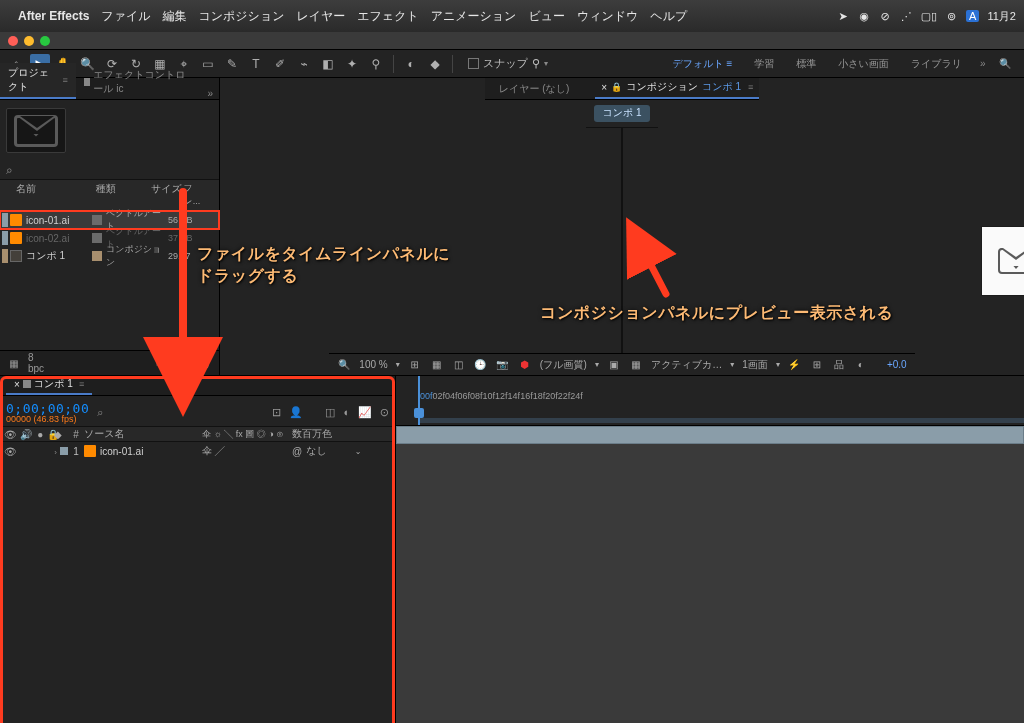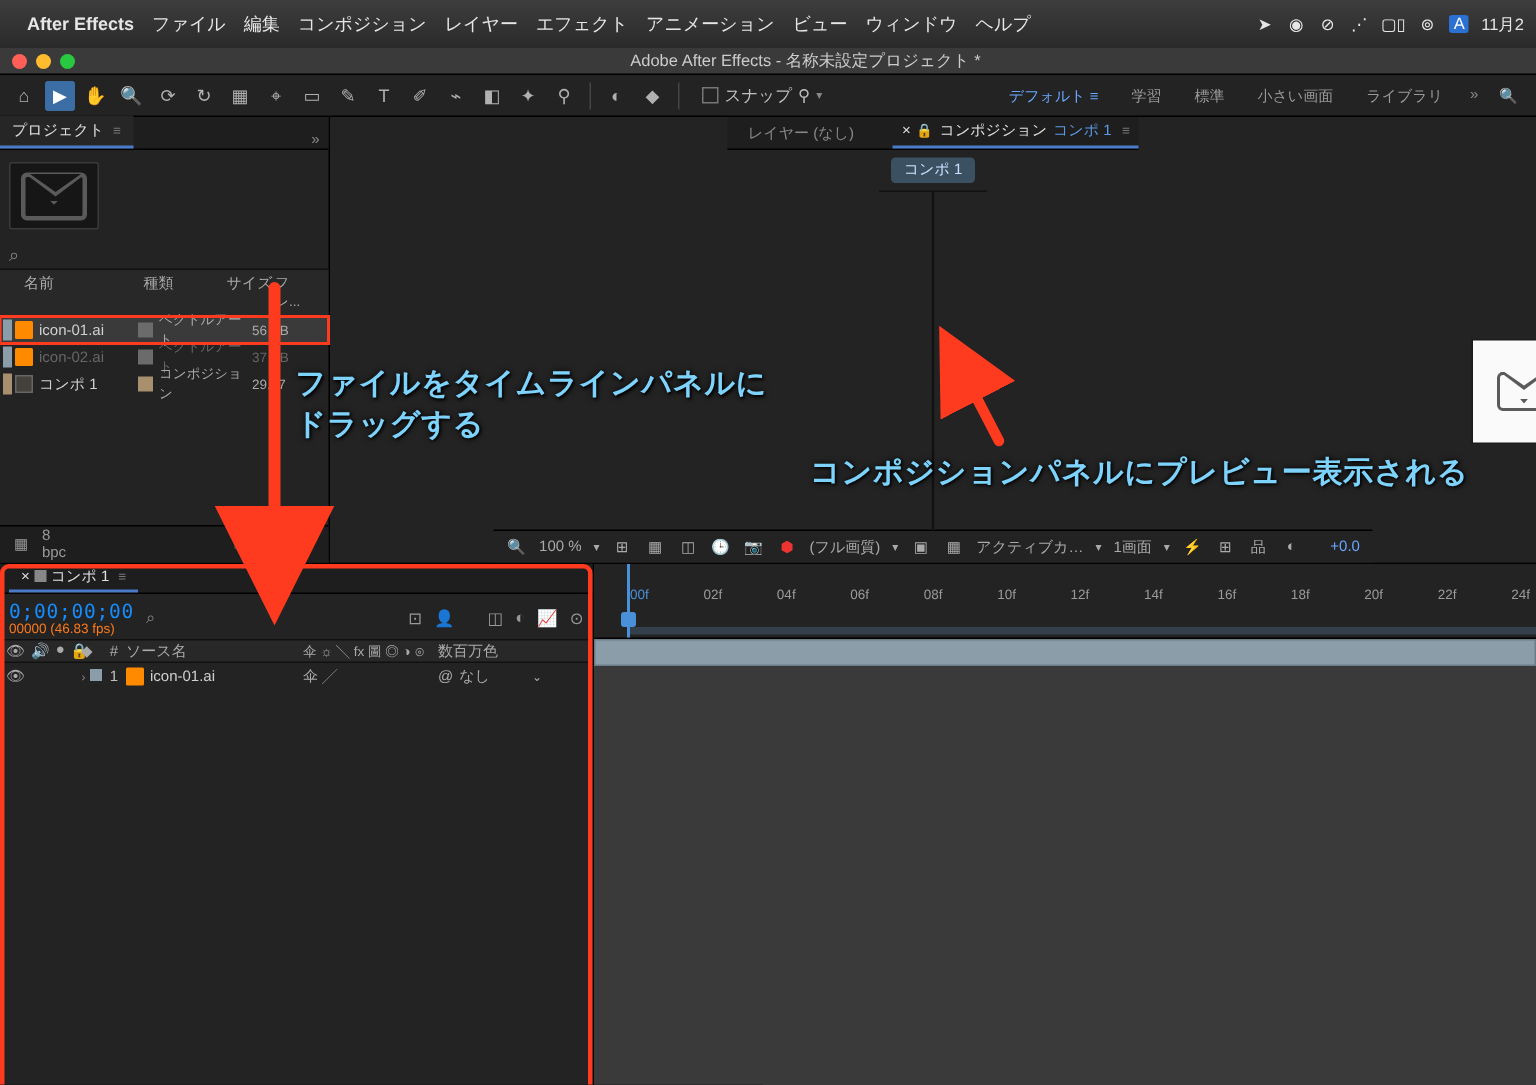--- a/index.html
+++ b/index.html
@@ -109,39 +109,39 @@
   .tl-layer .c2{ width:14px; text-align:center; }
   .tl-layer .ai-ico { width:12px; height:12px; background:#ff8a00; border-radius:1px; }
   .tl-layer .c3{ width:16px; text-align:center; }
   .tl-layer .c4{ width:118px; display:flex; align-items:center; gap:4px; color:#d0d0d0; }
   .tl-layer .c5{ width:90px; color:#aaa; font-size:10px; }
   .tl-layer .c6{ width:80px; display:flex; align-items:center; gap:4px; color:#aaa; font-size:10px; }
   .swirl { font-size:10px; }
 
   .tl-right { flex:1; background:#2a2a2a; display:flex; flex-direction:column; }
   .tl-ruler { height:50px; background:#232323; position:relative; border-bottom:1px solid #000; }
-  .ruler-labels { position:absolute; top:15px; left:0; right:0; display:flex; justify-content:space-between; font-size:9px; color:#9a9a9a; padding:0 4px 0 24px; }
+  .ruler-labels { position:absolute; top:15px; left:0; right:0; display:flex; font-size:9px; color:#9a9a9a; padding:0 4px 0 24px; }
   .playhead { position:absolute; left:22px; top:0; bottom:0; width:2px; background:#4a90d9; }
   .playhead::before { content:""; position:absolute; top:32px; left:-4px; width:10px; height:10px; background:#4a90d9; border-radius:2px; }
   .workarea { position:absolute; bottom:2px; left:22px; right:0; height:5px; background:#4a6b8a; opacity:.4; }
   .tl-content { flex:1; background:#3a3a3a; position:relative; }
   .layer-bar { position:absolute; top:0; left:0; right:0; height:18px; background:#8a9da9; border:1px solid #6b7d89; }
 
   
   .env { width:44px; height:32px; border:3px solid #5a5a5a; border-radius:4px; position:relative; }
   .env::after { content:""; position:absolute; top:-2px; left:-2px; right:-2px; height:18px; border:3px solid #5a5a5a; border-top:none; border-radius:0 0 4px 4px; clip-path: polygon(0 0, 50% 100%, 100% 0); border-left:none; border-right:none;}
   .env-flap { position:absolute; top:-2px; left:0; right:0; height:0; border-left:20px solid transparent; border-right:20px solid transparent; border-top:15px solid #5a5a5a; }
   .env-flap::after{ content:""; position:absolute; top:-15px; left:-17px; border-left:17px solid transparent; border-right:17px solid transparent; border-top:12px solid #161616; }
   .env.small{ width:36px; height:26px; border-width:2.5px; }
   .env.small .env-flap{ border-left-width:16px; border-right-width:16px; border-top-width:12px; }
   .env.small .env-flap::after{ top:-12px; left:-13px; border-left-width:13px; border-right-width:13px; border-top-width:9px; border-top-color:#fafafa; }
 
   
   .anno { position:absolute; pointer-events:none; z-index:50; }
-  .anno-text { color:#7dd3fc; font-weight:900; font-size:20px; text-shadow:0 0 4px rgba(0,0,0,.9), 1px 1px 2px rgba(0,0,0,.9); line-height:1.35; letter-spacing:.5px; }
+  .anno-text { color:#fdba74; font-weight:900; font-size:16px; text-shadow:0 0 4px rgba(0,0,0,.9), 1px 1px 2px rgba(0,0,0,.9); line-height:1.35; letter-spacing:.5px; }
   .arrow-svg { position:absolute; overflow:visible; }
 </style>
 </head>
 <body>
 
 <div class="mac-menubar">
   <span class="apple"></span>
   <span class="app">After Effects</span>
   <span class="menu-item">ファイル</span>
   <span class="menu-item">編集</span>
@@ -162,21 +162,20 @@
   <span class="status" style="background:#2b71d4;color:#fff;padding:0 3px;border-radius:2px">A</span>
   <span class="status">11月2</span>
 </div>
 
 <div class="win-titlebar">
   <div class="traffic">
     <span class="tl-r"></span>
     <span class="tl-y"></span>
     <span class="tl-g"></span>
   </div>
-  <div class="win-title">Adobe After Effects - 名称未設定プロジェクト *</div>
 </div>
 
 <div class="ae-toolbar">
   <div class="tool-btn">⌂</div>
   <div class="tool-btn sel">▶</div>
   <div class="tool-btn">✋</div>
   <div class="tool-btn">🔍</div>
   <div class="tool-btn">⟳</div>
   <div class="tool-btn">↻</div>
   <div class="tool-btn">▦</div>
@@ -211,20 +210,24 @@
 </div>
 
 <div class="main-row">
 
   <div class="left-col">
     <div class="panel-tabs">
       <div class="panel-tab active">
         <span>プロジェクト</span>
         <span class="panel-x">≡</span>
       </div>
+      <div class="panel-tab">
+        <span style="width:8px;height:8px;background:#888;display:inline-block"></span>
+        <span>エフェクトコントロール ic</span>
+      </div>
       <span class="panel-menu">»</span>
     </div>
     <div class="proj-thumb-row">
       <div class="proj-thumb">
         <div class="env">
             <div class="env-flap"></div>
           </div>
       </div>
     </div>
     <div class="proj-search">

